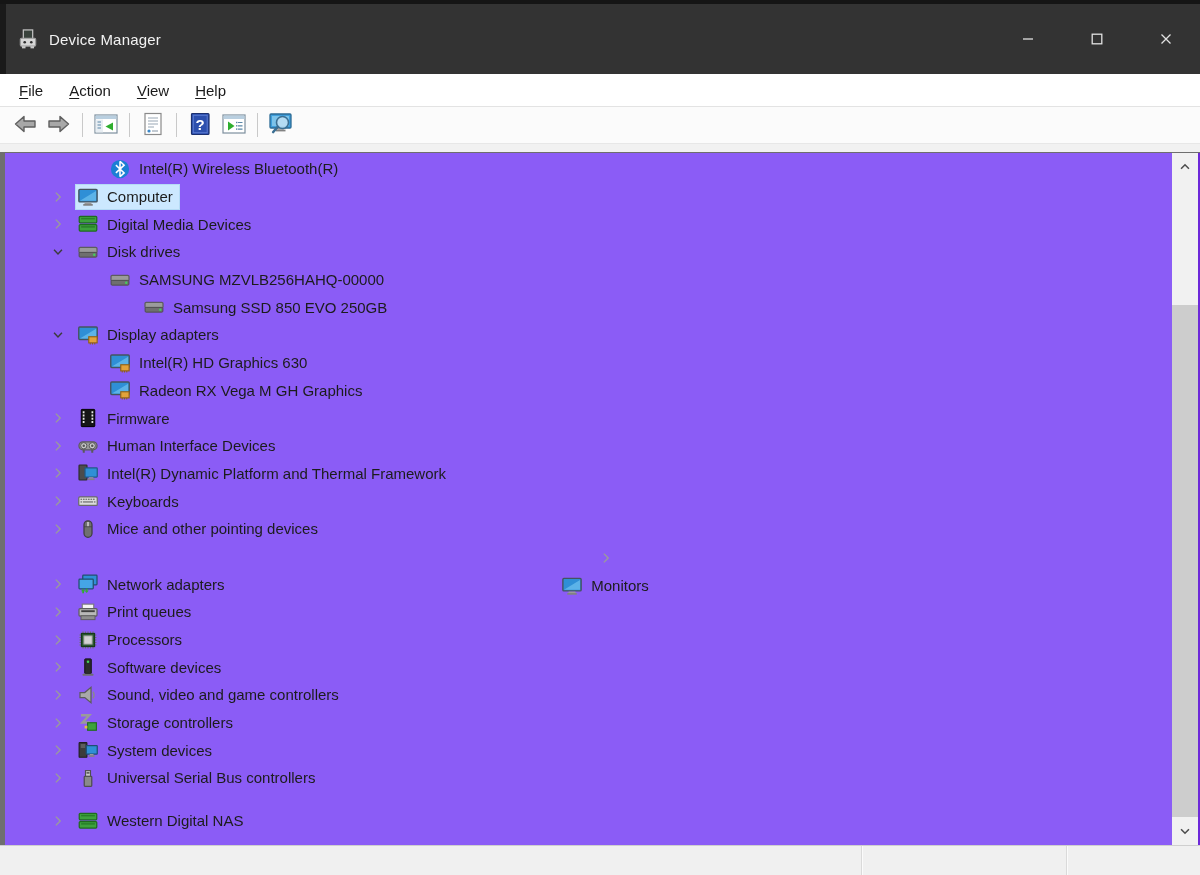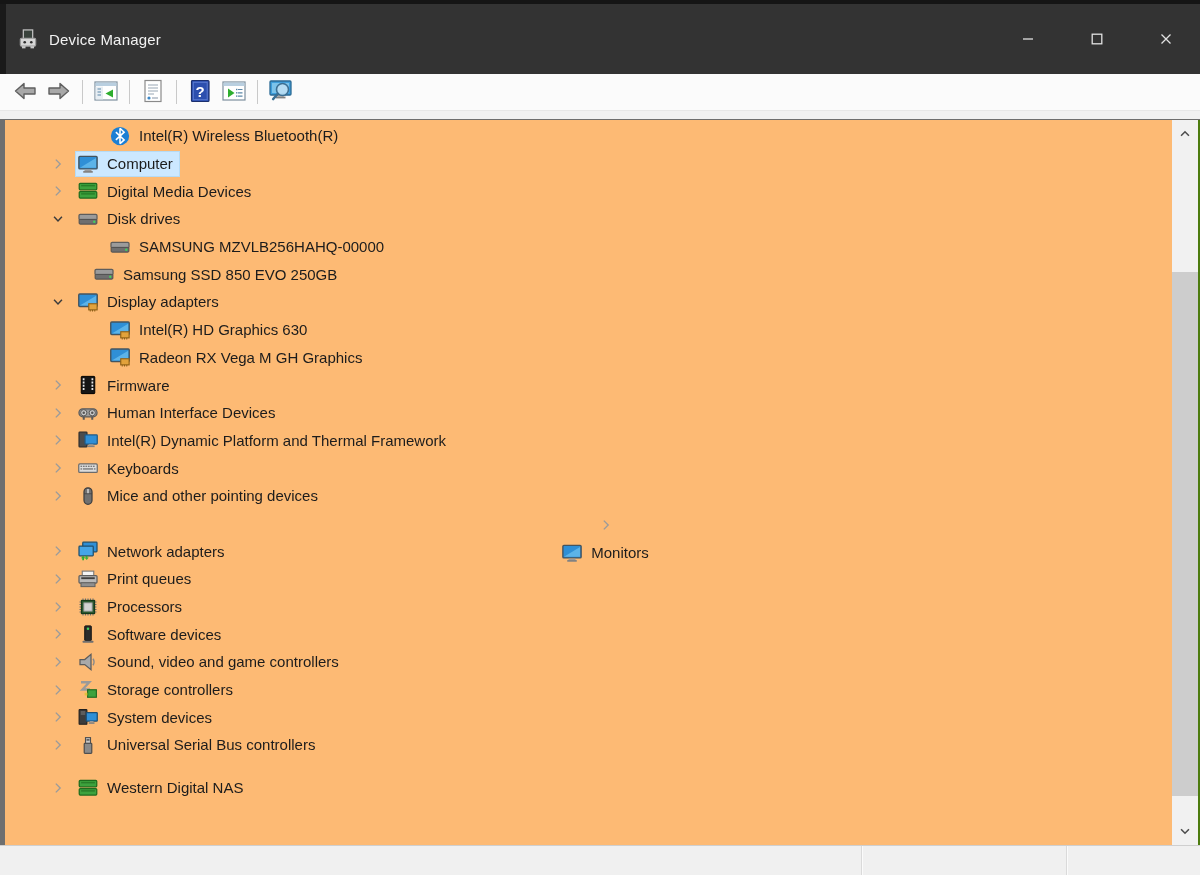--- a/index.html
+++ b/index.html
@@ -24,22 +24,22 @@
   .menu-item u { text-decoration:underline; text-underline-offset:2px; }
 
   
   .toolbar { height:36px; background:#fbfbfb; display:flex; align-items:center; padding-left:8px; flex:0 0 auto; }
   .tb-btn { width:32px; height:30px; display:flex; align-items:center; justify-content:center;
             background:none; border:none; margin:0 1px; cursor:default; }
   .tb-sep { width:1px; height:24px; background:#c9c9c9; margin:0 6px; }
   .toolbar-strip { height:10px; background:#f1f1f1; border-top:1px solid #e7e7e7; border-bottom:1px solid #6e6e6e; flex:0 0 auto; }
 
   
-  .client { flex:1 1 auto; position:relative; background:#fdba74;
-            border-left:5px solid #6f6f6f; border-right:2px solid #4d7c0f; overflow:hidden; }
+  .client { flex:1 1 auto; position:relative; background:#8b5cf6;
+            border-left:5px solid #6f6f6f; border-right:2px solid #6d28d9; overflow:hidden; }
   .tree { position:absolute; inset:0 28px 0 0; padding-top:2px; overflow:hidden; }
   .tree-row { height:27.7px; display:flex; align-items:center; white-space:nowrap; }
   .chevron { width:30px; height:16px; display:inline-flex; align-items:center; justify-content:flex-start; padding-left:6px; flex:0 0 30px; }
   .row-inner { display:inline-flex; align-items:center; padding:2px 6px 2px 2px; border:1px solid transparent; }
   .row-inner.selected { background:var(--selection_bg,#cce8ff); border-color:#b5dbf5; }
   .dev-icon { width:20px; height:20px; display:inline-flex; margin-right:9px; flex:0 0 20px; }
   .row-label { font-size:15px; color:#1c1c1c; }
 
   
   .scrollbar { position:absolute; top:0; right:0; width:26px; bottom:0; background:#f1f1f1; }
@@ -91,20 +91,26 @@
         <button class="win-btn">
           <span>
             <svg width="16" height="16" viewBox="0 0 16 16">
               <path d="M3.5 3.5 L12.5 12.5 M12.5 3.5 L3.5 12.5" stroke="#e2e2e2" stroke-width="1.3"></path>
             </svg>
           </span>
         </button>
       </div>
   </div>
 
+  <div class="menubar" id="menubar">
+      <button class="menu-item"><u>F</u>ile</button>
+      <button class="menu-item"><u>A</u>ction</button>
+      <button class="menu-item"><u>V</u>iew</button>
+      <button class="menu-item"><u>H</u>elp</button>
+    </div>
 
   <div class="toolbar" id="toolbar">
       <button class="tb-btn">
         <span><svg width="26" height="26" viewBox="0 0 26 26">
             <path d="M12 5.5 V10 H23 V16 H12 V20.5 L3.5 13 Z" fill="#a8a8a8" stroke="#5f5f5f" stroke-width="1.4" stroke-linejoin="round"></path>
           </svg></span>
       </button>
       <button class="tb-btn">
         <span><svg width="26" height="26" viewBox="0 0 26 26">
             <path d="M14 5.5 V10 H3 V16 H14 V20.5 L22.5 13 Z" fill="#a8a8a8" stroke="#5f5f5f" stroke-width="1.4" stroke-linejoin="round"></path>
@@ -239,21 +245,21 @@
       <span class="dev-icon">
               <svg width="20" height="20" viewBox="0 0 16 16">
                 <rect x="0.8" y="4.2" width="14.4" height="4.6" rx="1" fill="#9b9b9b" stroke="#5d5d5d" stroke-width="1"></rect>
                 <rect x="0.9" y="8.3" width="14.2" height="3.8" rx="0.8" fill="#6f6f6f" stroke="#4f4f4f" stroke-width="0.8"></rect>
                 <circle cx="13" cy="10.2" r="0.95" fill="#43d15c"></circle>
               </svg>
             </span>
       <span class="row-label">SAMSUNG MZVLB256HAHQ-00000</span>
     </span>
   </div>
-        <div class="tree-row" style="padding-left: 56px;">
+        <div class="tree-row" style="padding-left: 106px;">
     <span class="chevron"></span>
     <span class="row-inner">
       <span class="dev-icon">
               <svg width="20" height="20" viewBox="0 0 16 16">
                 <rect x="0.8" y="4.2" width="14.4" height="4.6" rx="1" fill="#9b9b9b" stroke="#5d5d5d" stroke-width="1"></rect>
                 <rect x="0.9" y="8.3" width="14.2" height="3.8" rx="0.8" fill="#6f6f6f" stroke="#4f4f4f" stroke-width="0.8"></rect>
                 <circle cx="13" cy="10.2" r="0.95" fill="#43d15c"></circle>
               </svg>
             </span>
       <span class="row-label">Samsung SSD 850 EVO 250GB</span>

